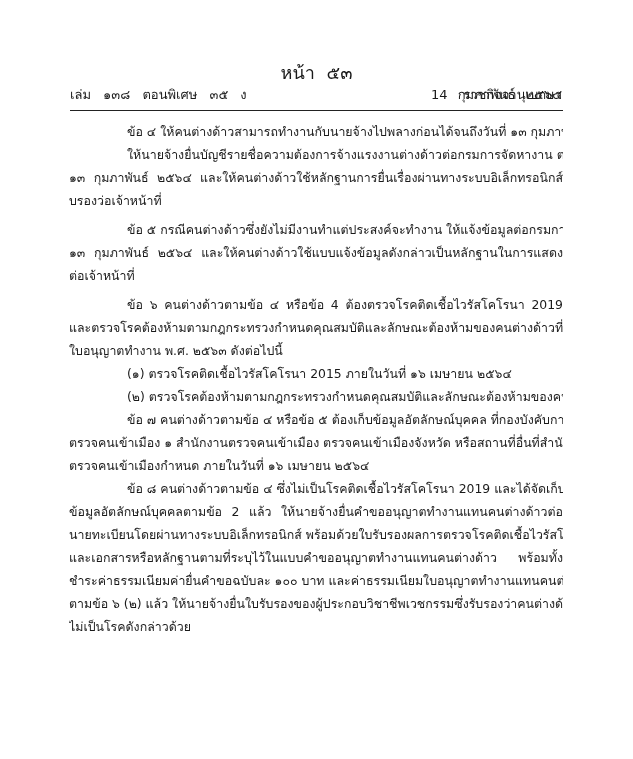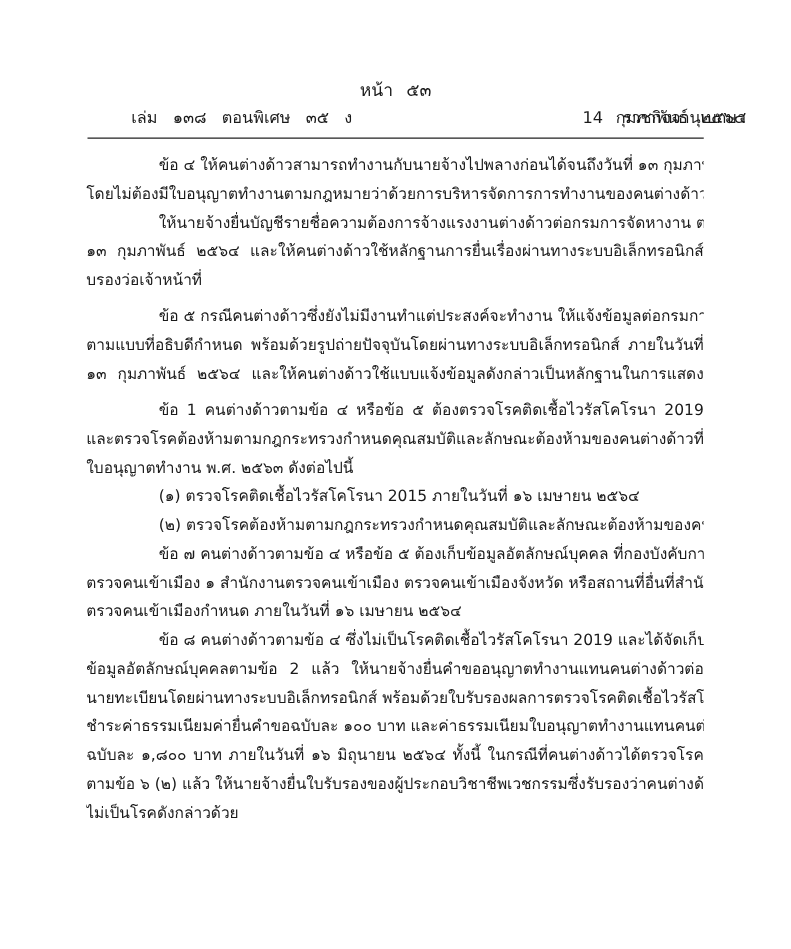--- a/index.html
+++ b/index.html
@@ -14,33 +14,32 @@
       position: relative;
       font-family: "DejaVu Sans", sans-serif;
       color: #1a1a1a;
     }
     .page-number {
       position: absolute;
       top: 64px;
       left: 0;
       width: 633px;
       text-align: center;
-      font-size: 14px;
+      font-size: 18px;
       line-height: 18px;
       word-spacing: 6px;
     }
     .header-row {
       position: absolute;
       top: 86px;
       left: 70px;
       width: 492px;
       height: 20px;
       font-size: 13px;
       line-height: 18px;
-      margin-left: 35px;
     }
     .header-left {
       position: absolute;
       left: 0;
       top: 0;
       word-spacing: 8px;
       white-space: nowrap;
     }
     .header-center {
       position: absolute;
@@ -102,41 +101,40 @@
   <span class="header-center">ราชกิจจานุเบกษา</span>
   <span class="header-right">14 กุมภาพันธ์ ๒๕๖๔</span>
 </div>
 
 <div class="header-rule"></div>
 
 <div class="body">
 
   <div>
     <span class="line indent">ข้อ ๔ ให้คนต่างด้าวสามารถทำงานกับนายจ้างไปพลางก่อนได้จนถึงวันที่ ๑๓ กุมภาพันธ์ ๒๕๖๔</span>
-    <span class="line last">โดยไม่ต้องมีใบอนุญาตทำงานตามกฎหมายว่าด้วยการบริหารจัดการการทำงานของคนต่างด้าว</span>
   </div>
 
   <div>
     <span class="line indent">ให้นายจ้างยื่นบัญชีรายชื่อความต้องการจ้างแรงงานต่างด้าวต่อกรมการจัดหางาน ตามแบบที่อธิบดี</span>
     <span class="line">๑๓ กุมภาพันธ์ ๒๕๖๔ และให้คนต่างด้าวใช้หลักฐานการยื่นเรื่องผ่านทางระบบอิเล็กทรอนิกส์</span>
     <span class="line last">บรองว่อเจ้าหน้าที่</span>
   </div>
 
   <div class="gap"></div>
 
   <div>
     <span class="line indent">ข้อ ๕ กรณีคนต่างด้าวซึ่งยังไม่มีงานทำแต่ประสงค์จะทำงาน ให้แจ้งข้อมูลต่อกรมการจัดหางาน</span>
-    <span class="line">ตามแบบที่อธิบดีกำหนด พร้อมด้วยรูปถ่ายปัจจุบันโดยผ่านทางระบบอิเล็กทรอนิกส์ ภายในวันที่</span>
     <span class="line">๑๓ กุมภาพันธ์ ๒๕๖๔ และให้คนต่างด้าวใช้แบบแจ้งข้อมูลดังกล่าวเป็นหลักฐานในการแสดง</span>
+    <span class="line last">ต่อเจ้าหน้าที่</span>
   </div>
 
   <div class="gap"></div>
 
   <div>
-    <span class="line indent">ข้อ 1 คนต่างด้าวตามข้อ ๔ หรือข้อ ๕ ต้องตรวจโรคติดเชื้อไวรัสโคโรนา 2019</span>
+    <span class="line indent">ข้อ ๖ คนต่างด้าวตามข้อ ๔ หรือข้อ 4 ต้องตรวจโรคติดเชื้อไวรัสโคโรนา 2019</span>
     <span class="line">และตรวจโรคต้องห้ามตามกฎกระทรวงกำหนดคุณสมบัติและลักษณะต้องห้ามของคนต่างด้าวที่จะขอรับ</span>
     <span class="line last">ใบอนุญาตทำงาน พ.ศ. ๒๕๖๓ ดังต่อไปนี้</span>
   </div>
 
   <div>
     <span class="line indent last">(๑) ตรวจโรคติดเชื้อไวรัสโคโรนา 2015 ภายในวันที่ ๑๖ เมษายน ๒๕๖๔</span>
   </div>
 
   <div>
     <span class="line indent">(๒) ตรวจโรคต้องห้ามตามกฎกระทรวงกำหนดคุณสมบัติและลักษณะต้องห้ามของคนต่างด้าว</span>
@@ -145,21 +143,21 @@
   <div>
     <span class="line indent">ข้อ ๗ คนต่างด้าวตามข้อ ๔ หรือข้อ ๕ ต้องเก็บข้อมูลอัตลักษณ์บุคคล ที่กองบังคับการ</span>
     <span class="line">ตรวจคนเข้าเมือง ๑ สำนักงานตรวจคนเข้าเมือง ตรวจคนเข้าเมืองจังหวัด หรือสถานที่อื่นที่สำนักงาน</span>
     <span class="line last">ตรวจคนเข้าเมืองกำหนด ภายในวันที่ ๑๖ เมษายน ๒๕๖๔</span>
   </div>
 
   <div>
     <span class="line indent">ข้อ ๘ คนต่างด้าวตามข้อ ๔ ซึ่งไม่เป็นโรคติดเชื้อไวรัสโคโรนา 2019 และได้จัดเก็บ</span>
     <span class="line">ข้อมูลอัตลักษณ์บุคคลตามข้อ 2 แล้ว ให้นายจ้างยื่นคำขออนุญาตทำงานแทนคนต่างด้าวต่อ</span>
     <span class="line">นายทะเบียนโดยผ่านทางระบบอิเล็กทรอนิกส์ พร้อมด้วยใบรับรองผลการตรวจโรคติดเชื้อไวรัสโคโรนา 2019</span>
+    <span class="line">และเอกสารหรือหลักฐานตามที่ระบุไว้ในแบบคำขออนุญาตทำงานแทนคนต่างด้าว พร้อมทั้ง</span>
     <span class="line">ชำระค่าธรรมเนียมค่ายื่นคำขอฉบับละ ๑๐๐ บาท และค่าธรรมเนียมใบอนุญาตทำงานแทนคนต่างด้าว</span>
-    <span class="line">ฉบับละ ๑,๘๐๐ บาท ภายในวันที่ ๑๖ มิถุนายน ๒๕๖๔ ทั้งนี้ ในกรณีที่คนต่างด้าวได้ตรวจโรค</span>
     <span class="line">ตามข้อ ๖ (๒) แล้ว ให้นายจ้างยื่นใบรับรองของผู้ประกอบวิชาชีพเวชกรรมซึ่งรับรองว่าคนต่างด้าว</span>
     <span class="line last">ไม่เป็นโรคดังกล่าวด้วย</span>
   </div>
 
   <div class="gap"></div>
 
 </div>
 
 </body></html>

